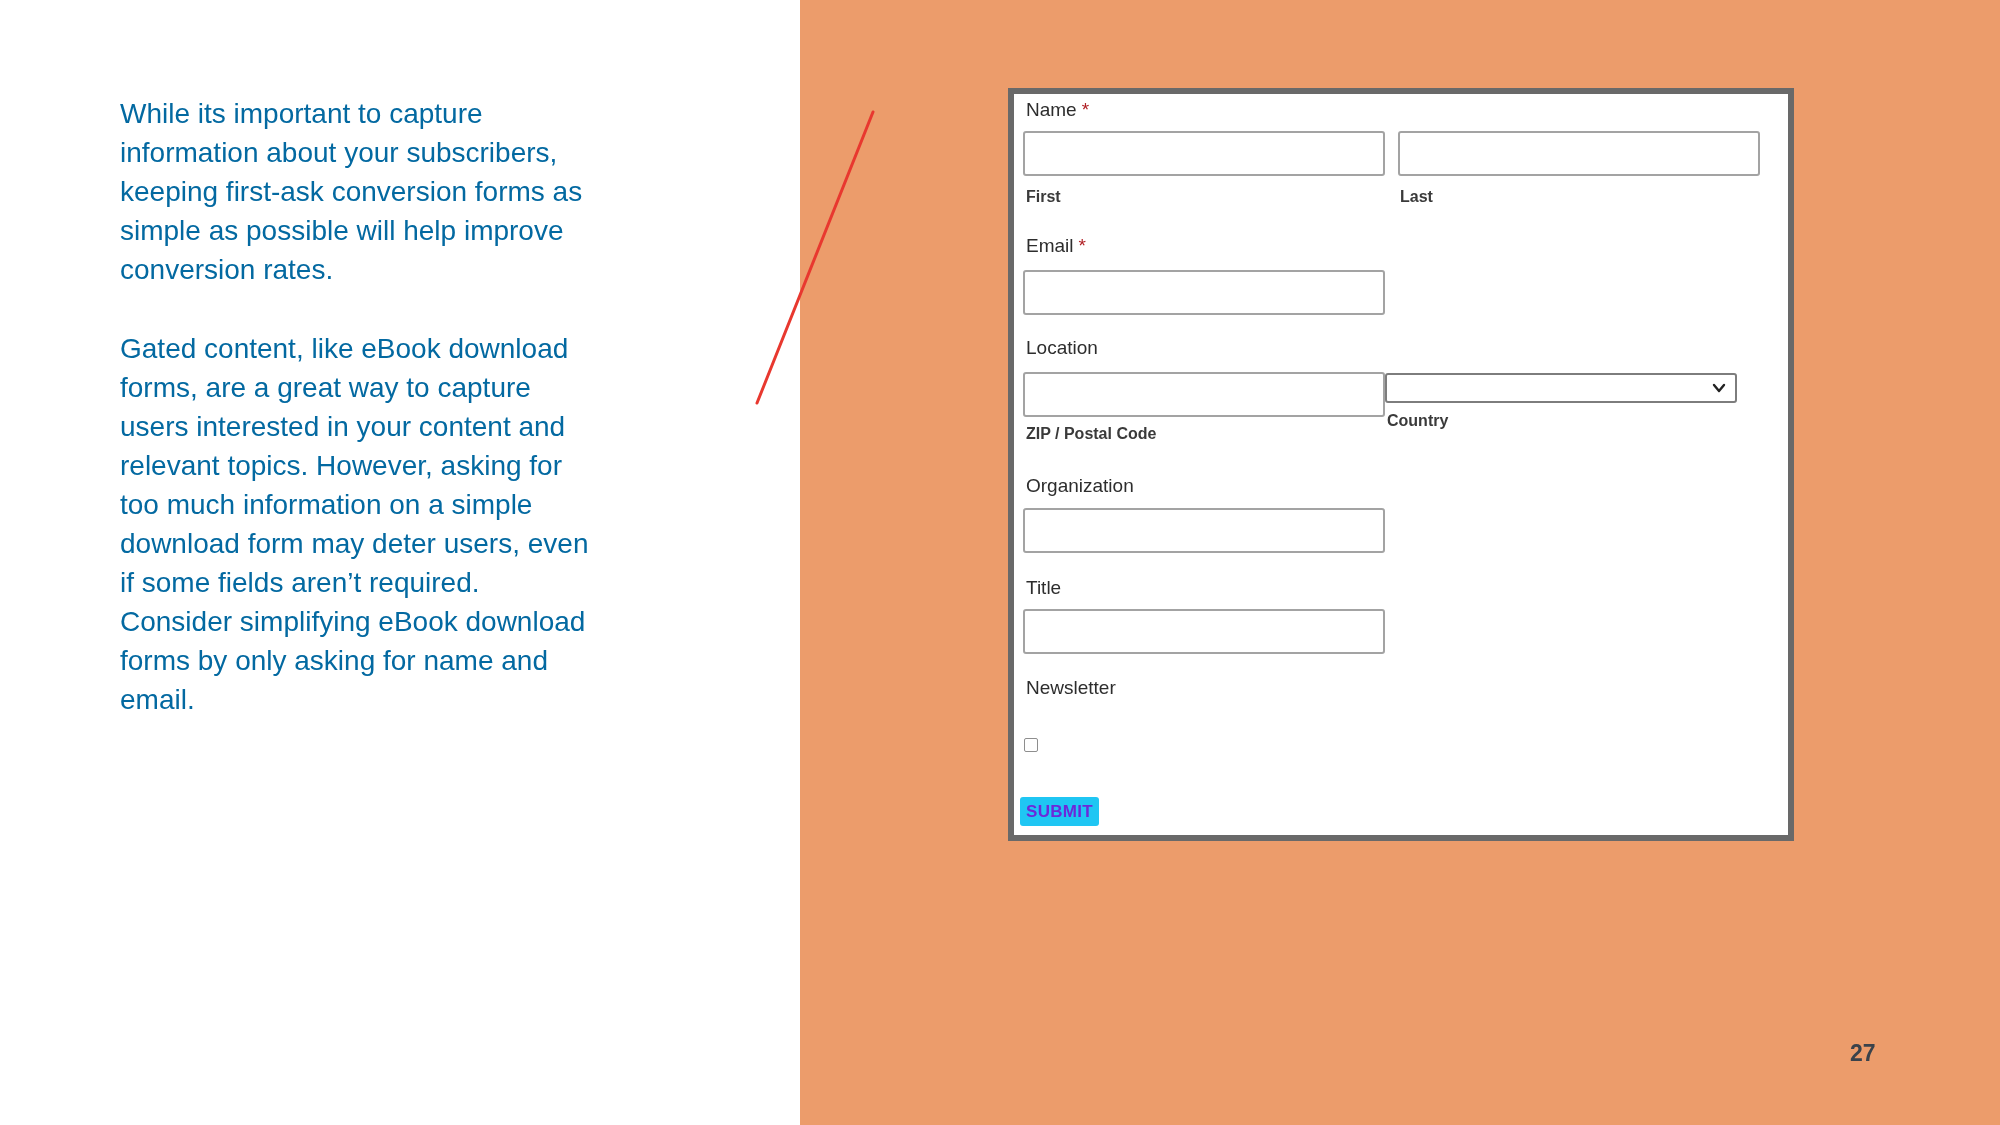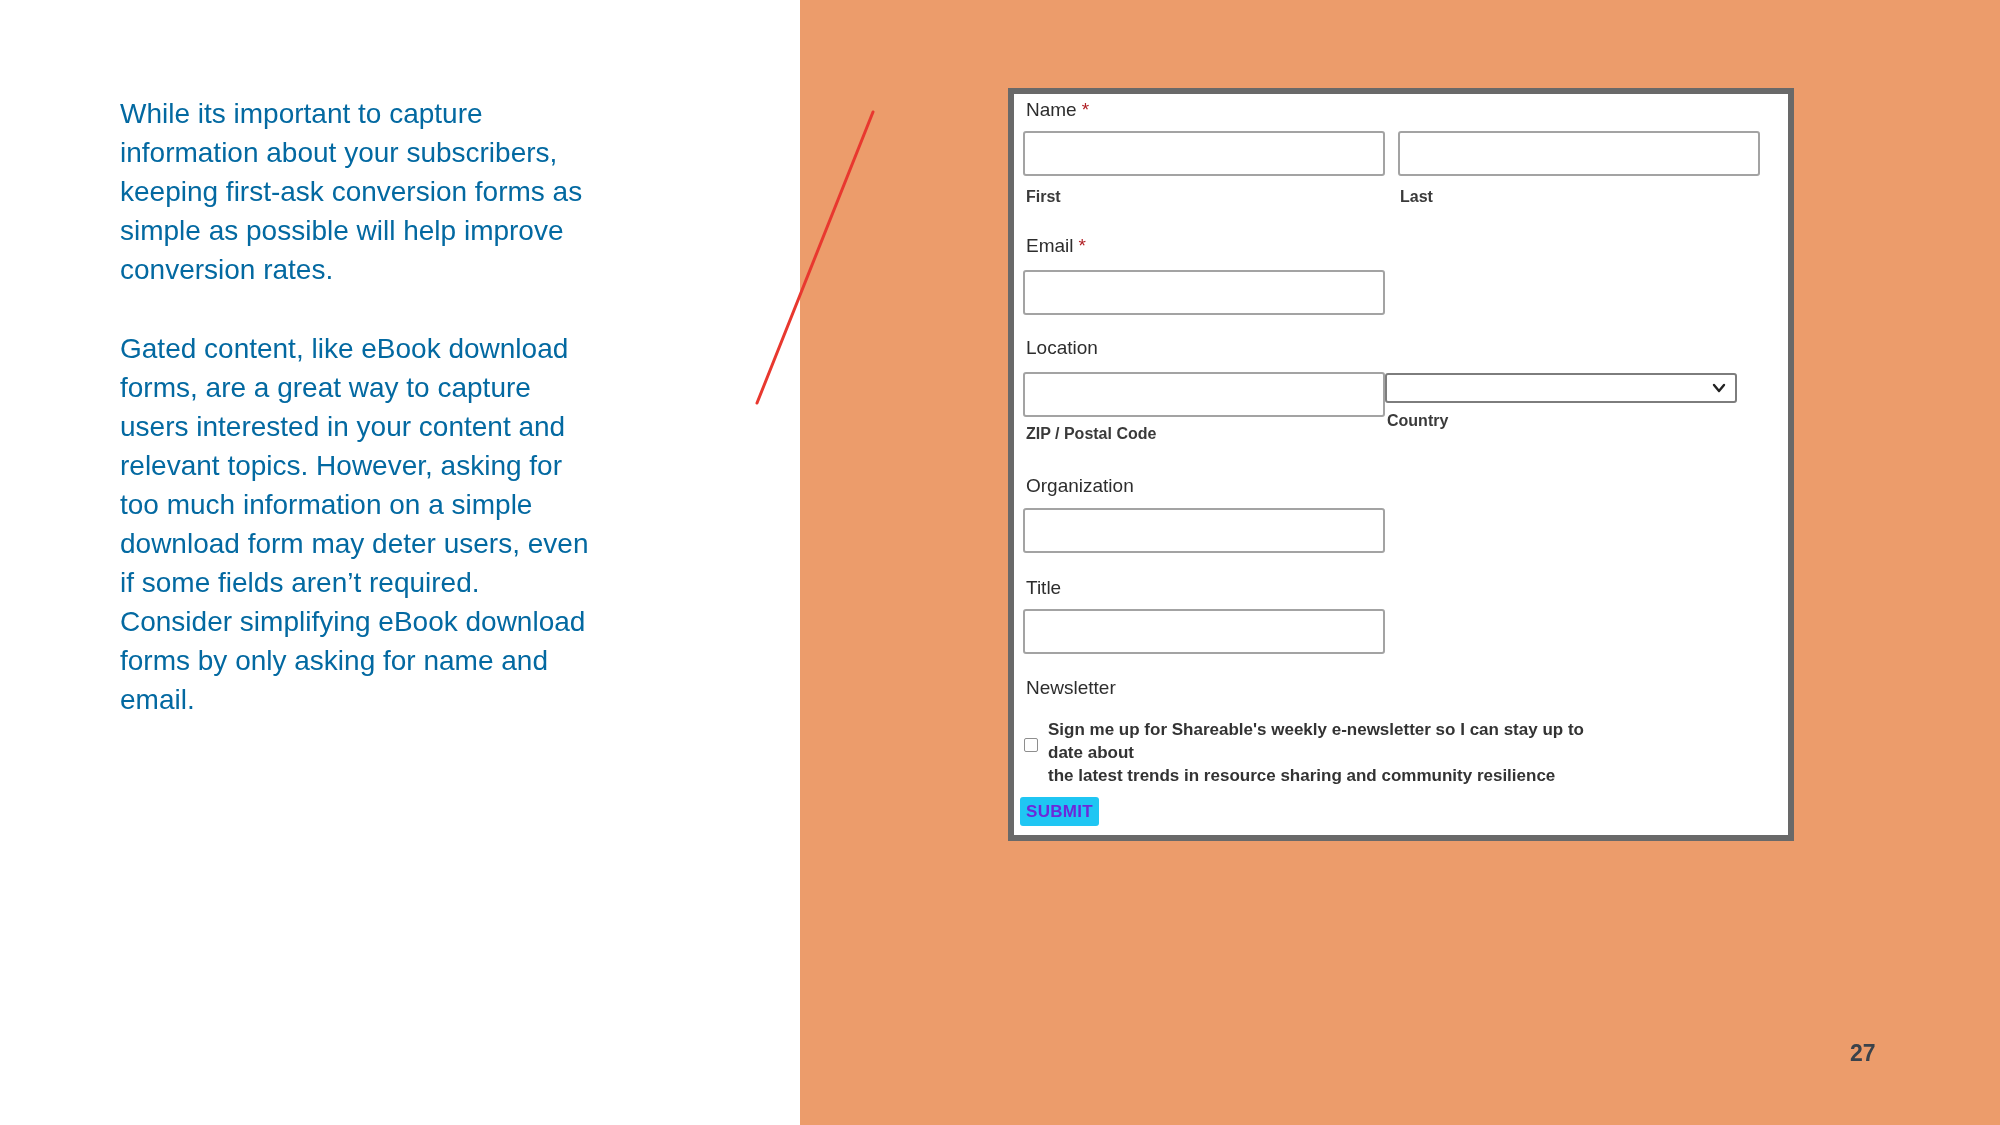--- a/index.html
+++ b/index.html
@@ -198,19 +198,17 @@
   <div class="f-sublabel pos-zip-sub">ZIP / Postal Code</div>
 
   <div class="f-label pos-org-label">Organization</div>
   <input class="f-input pos-org-input" type="text" value="" style="">
 
   <div class="f-label pos-title-label">Title</div>
   <input class="f-input pos-title-input" type="text" value="" style="">
 
   <div class="f-label pos-news-label">Newsletter</div>
   <span class="f-checkbox pos-checkbox"></span>
-  <div class="f-news-text pos-news-text">Sign me up for Shareable's weekly e-newsletter so I can stay up to date about
-the latest trends in resource sharing and community resilience</div>
 
   <button class="f-submit pos-submit">SUBMIT</button>
 </div>
 
 <div class="page-number">27</div>
 
 </body></html>

